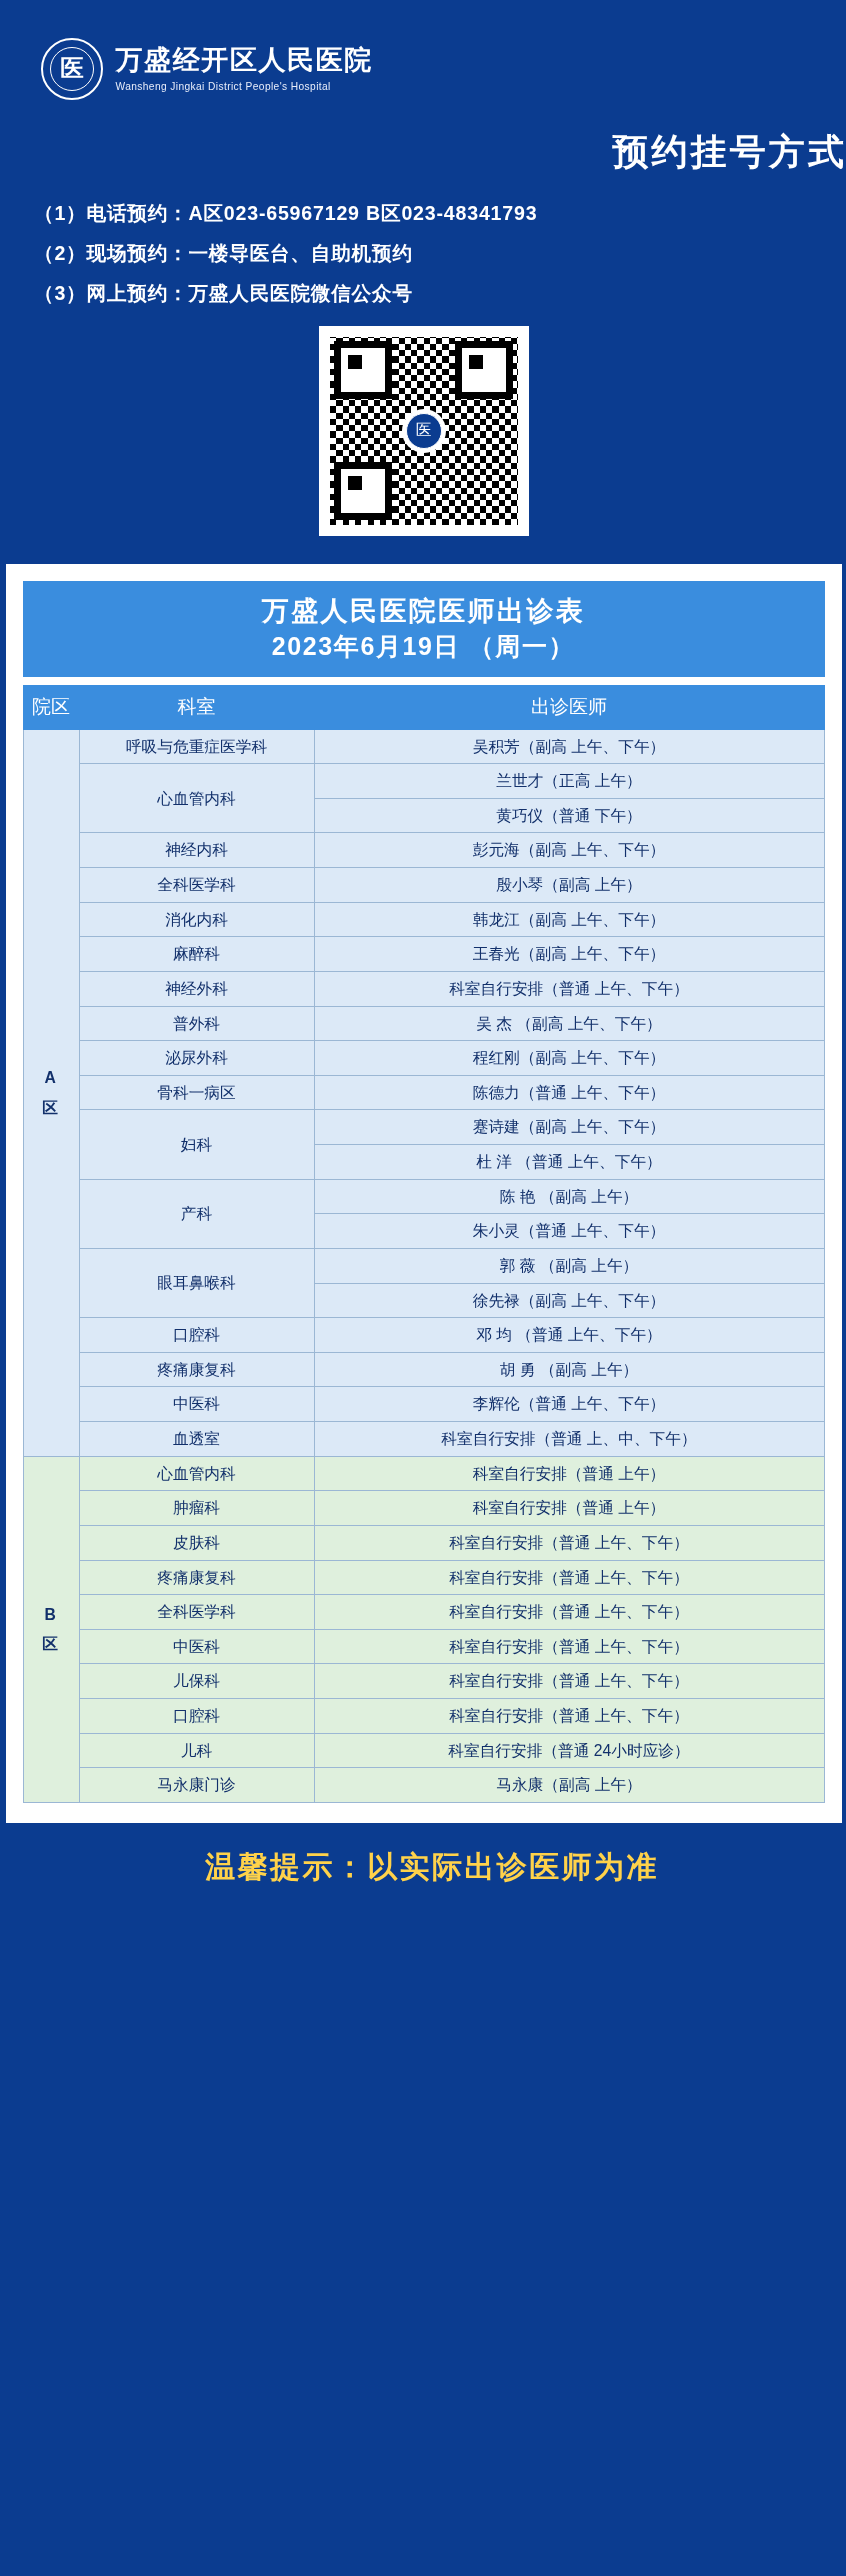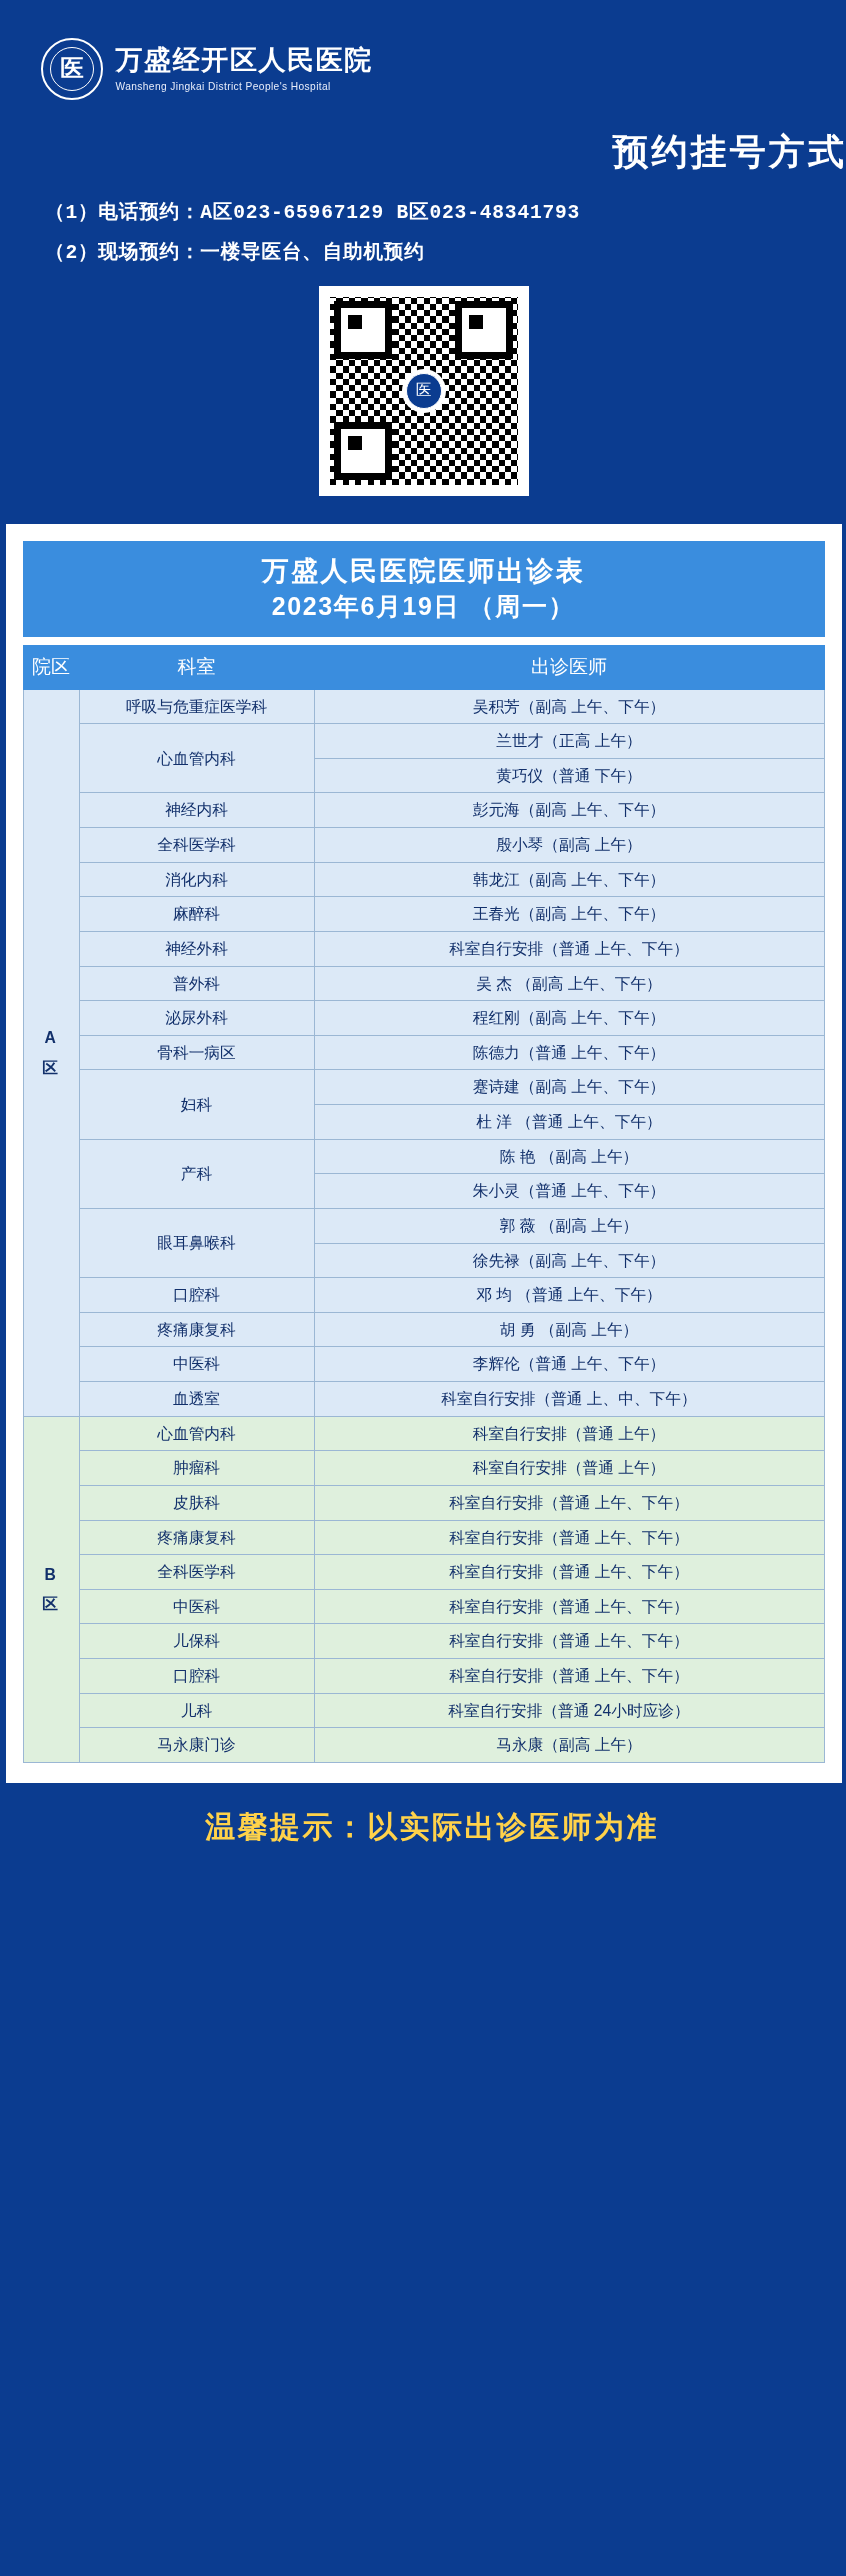--- a/index.html
+++ b/index.html
@@ -72,22 +72,21 @@
   .main-title {
     text-align: right;
     font-size: 36px;
     font-weight: bold;
     letter-spacing: 3.1px;
     margin-top: 28px;
   }
 
   
   .booking {
-    margin: 27px 0 0 45px;
-    font-family: Liberation Mono, monospace;
+    margin: 27px 0 0 34px;
   }
   .booking-line {
     font-size: 19.6px;
     font-weight: bold;
     line-height: 1.0;
     margin-bottom: 20.4px;
     letter-spacing: 0.8px;
     white-space: nowrap;
   }
 
@@ -233,20 +232,21 @@
       <div class="hosp-cn">万盛经开区人民医院</div>
       <div class="hosp-en">Wansheng Jingkai District People's Hospital</div>
     </div>
   </div>
 
   <div class="main-title">预约挂号方式</div>
 
   <div class="booking">
     <div class="booking-line">（1）电话预约：A区023-65967129  B区023-48341793</div>
     <div class="booking-line">（2）现场预约：一楼导医台、自助机预约</div>
+    <div class="booking-line">（3）网上预约：万盛人民医院微信公众号</div>
   </div>
 
   <div class="qr-wrap">
     <div class="qr">
       <div class="qr-eye tl">
           <i></i>
         </div>
       <div class="qr-eye tr">
           <i></i>
         </div>

